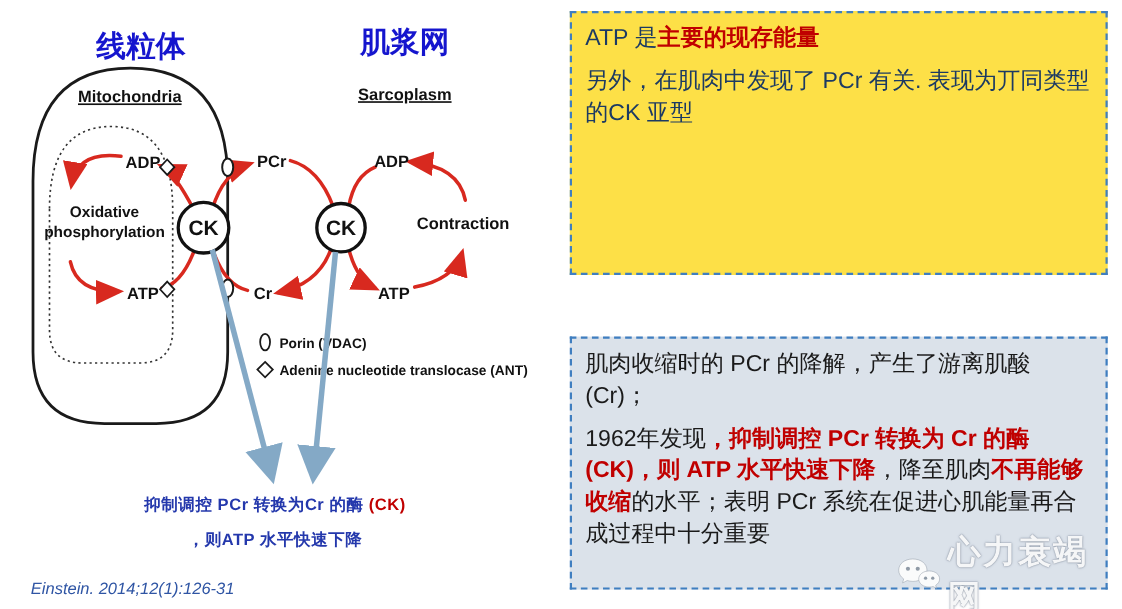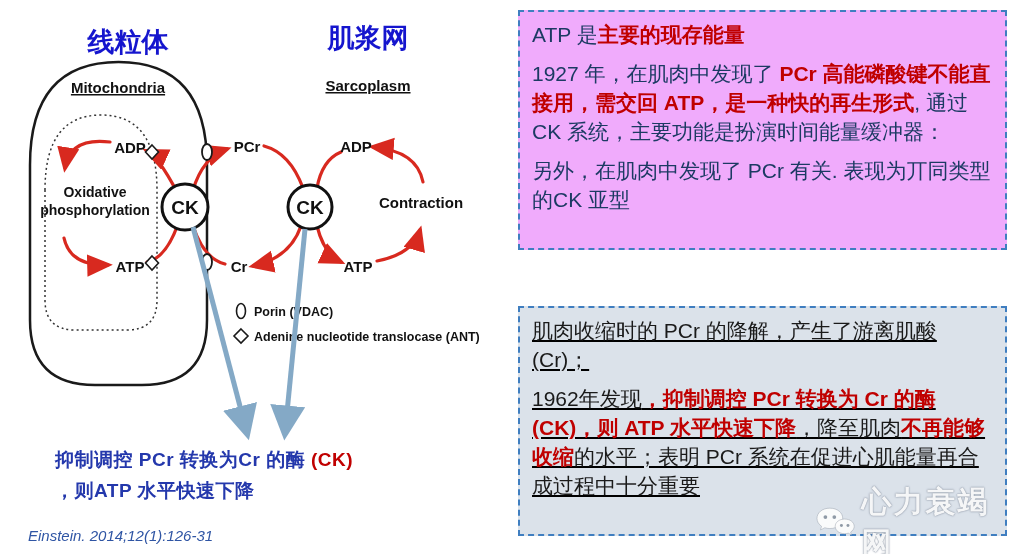--- a/index.html
+++ b/index.html
@@ -6,27 +6,27 @@
   html,body { background:#fff; }
   #slide {
     position:relative; width:1020px; height:554px; background:#ffffff;
     overflow:hidden; font-family:"Liberation Sans","DejaVu Sans",sans-serif;
   }
   #diagram-svg { position:absolute; left:0; top:0; }
   .textbox {
     position:absolute; border:2px dashed #3f7ec0; padding:8px 12px;
     font-size:21px; line-height:29px; font-family:"Liberation Sans","DejaVu Sans",sans-serif;
   }
-  #box1 { left:518px; top:10px;  width:489px; height:240px; background:#f0abfc; }
-  #box2 { left:518px; top:306px; width:489px; height:230px; background:#dbe2ea;text-decoration:underline; }
+  #box1 { left:518px; top:10px;  width:489px; height:240px; background:#fde047; }
+  #box2 { left:518px; top:306px; width:489px; height:230px; background:#dbe2ea; }
   .textbox p { margin:0 0 10px 0; }
   .textbox p:last-child { margin-bottom:0; }
   #caption {
-    position:absolute; left:55px; top:444px; width:420px; 
-    font-size:19px; font-weight:bold; line-height:31px; letter-spacing:0.5px;
+    position:absolute; left:40px; top:444px; width:420px; text-align:center;
+    font-size:15px; font-weight:bold; line-height:31px; letter-spacing:0.5px;
   }
   #citation {
     position:absolute; left:28px; top:527px; font-size:15px; font-style:italic;
     color:#2f55a4;
   }
   #watermark {
     position:absolute; left:815px; top:465px; display:flex; align-items:center;
     gap:5px; z-index:5;margin-top:17px;
   }
   #watermark .wm-text {
@@ -115,21 +115,20 @@
 
   <div id="caption">
     <div><span style="color: rgb(36, 56, 172); font-weight: bold;">抑制调控 PCr 转换为Cr 的酶 </span><span style="color: rgb(192, 0, 0); font-weight: bold;">(CK)</span></div>
     <div><span style="color: rgb(36, 56, 172); font-weight: bold;">，则ATP 水平快速下降</span></div>
   </div>
 
   <div id="citation">Einstein. 2014;12(1):126-31</div>
 
   <div id="box1" class="textbox">
     <p><span style="color: rgb(28, 58, 99);">ATP 是</span><span style="color: rgb(192, 0, 0); font-weight: bold;">主要的现存能量</span></p>
-    <p><span style="color: rgb(28, 58, 99);">1927 年，在肌肉中发现了 </span><span style="color: rgb(192, 0, 0); font-weight: bold;">PCr 高能磷酸键不能直接用，需交回 ATP，是一种快的再生形式</span><span style="color: rgb(28, 58, 99);">, 通过CK 系统，主要功能是扮演时间能量缓冲器：</span></p>
     <p><span style="color: rgb(28, 58, 99);">另外，在肌肉中发现了 PCr 有关. 表现为丌同类型的CK 亚型</span></p>
   </div>
 
   <div id="box2" class="textbox">
     <p><span style="color: rgb(26, 26, 26);">肌肉收缩时的 PCr 的降解，产生了游离肌酸(Cr)；</span></p>
     <p><span style="color: rgb(26, 26, 26);">1962年发现</span><span style="color: rgb(192, 0, 0); font-weight: bold;">，抑制调控 PCr 转换为 Cr 的酶(CK)，则 ATP 水平快速下降</span><span style="color: rgb(26, 26, 26);">，降至肌肉</span><span style="color: rgb(192, 0, 0); font-weight: bold;">不再能够收缩</span><span style="color: rgb(26, 26, 26);">的水平；表明 PCr 系统在促进心肌能量再合成过程中十分重要</span></p>
   </div>
 
   <div id="watermark">
     <svg width="42" height="34" viewBox="0 0 42 34">

